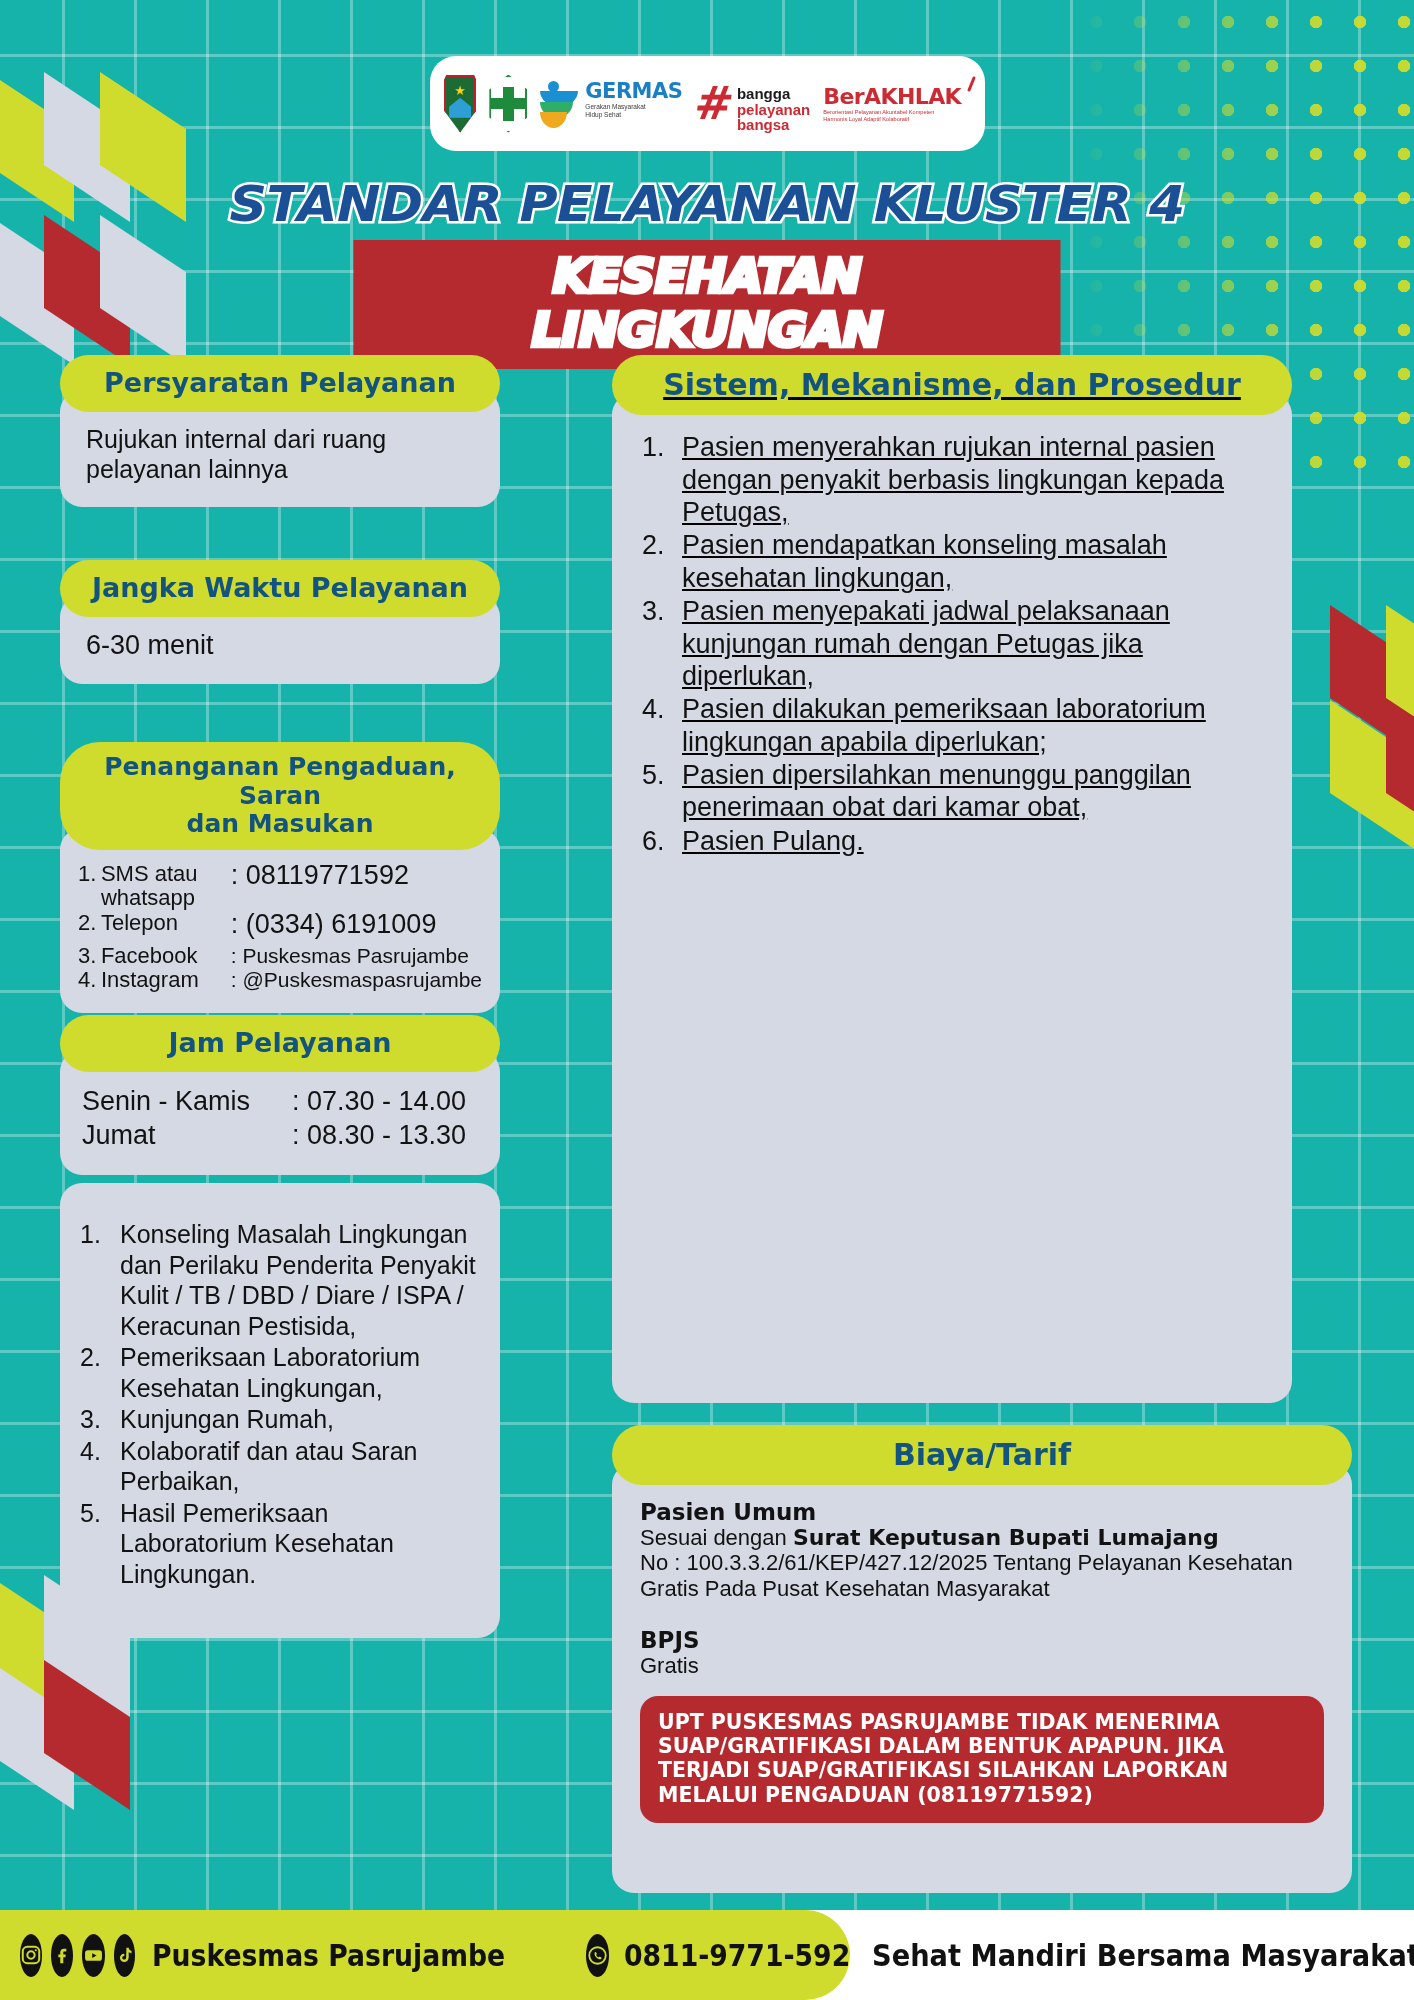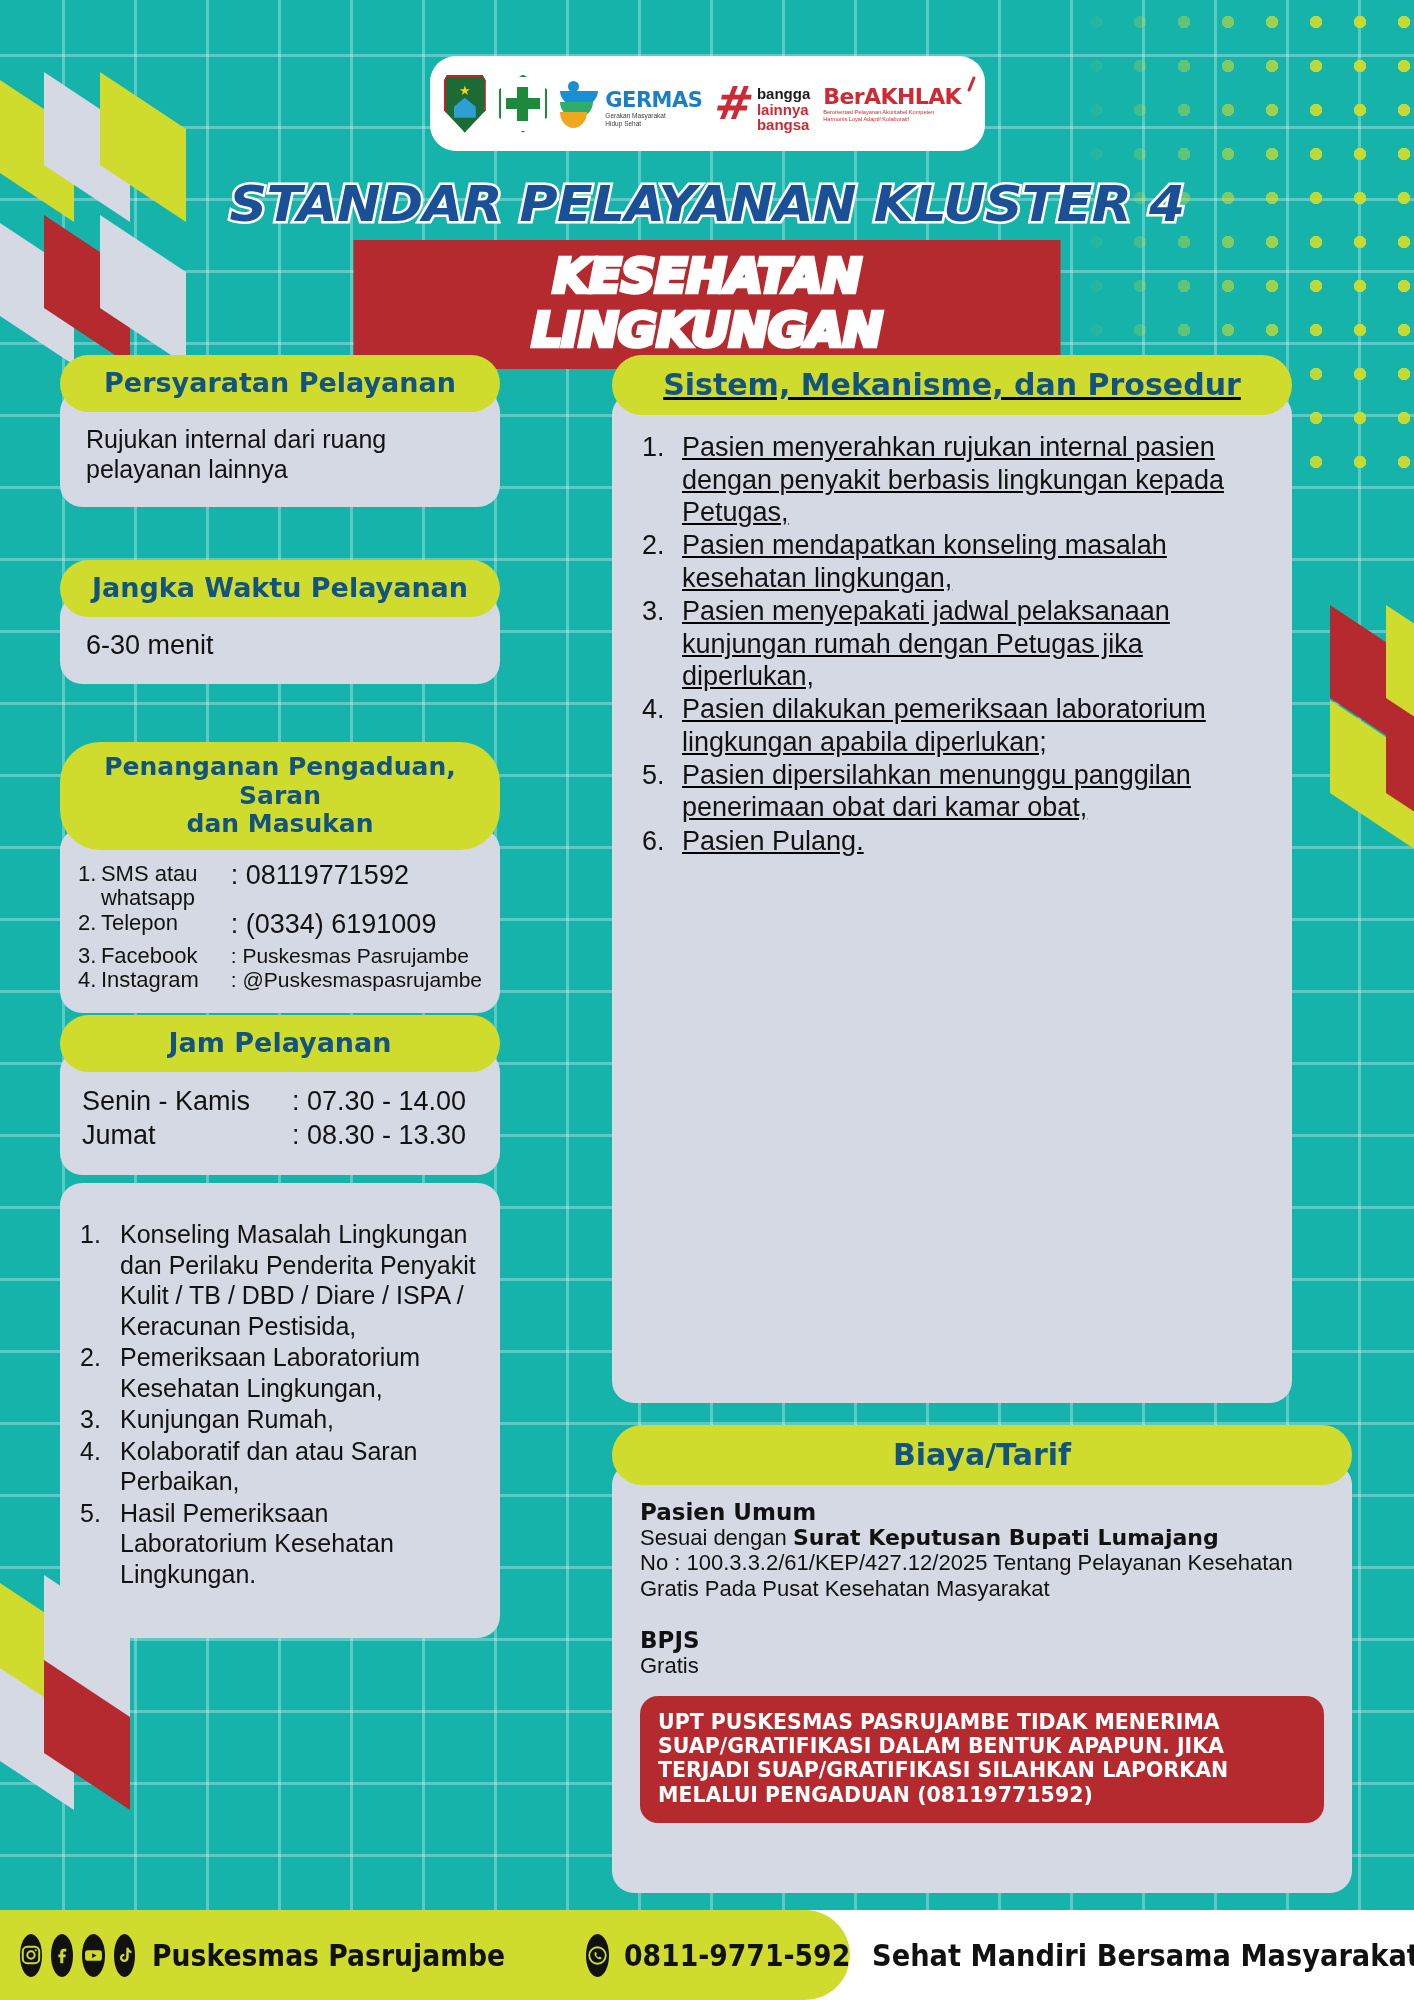--- a/index.html
+++ b/index.html
@@ -95,21 +95,21 @@
   }
   .lg-cross .plus {
     position: absolute; left: 50%; top: 50%;
     transform: translate(-50%, -50%);
     width: 34px; height: 34px;
     background:
       linear-gradient(#1d8a3c, #1d8a3c) center/11px 100% no-repeat,
       linear-gradient(#1d8a3c, #1d8a3c) center/100% 11px no-repeat;
   }
 
-  .lg-germas { display: flex; align-items: flex-end; gap: 7px; }
+  .lg-germas { display: flex; align-items: flex-start; gap: 7px; }
   .lg-germas .swoosh { width: 38px; height: 50px; position: relative; }
   .lg-germas .swoosh .dot {
     position: absolute; left: 8px; top: 2px;
     width: 11px; height: 11px; border-radius: 50%;
     background: #1a8fd1;
   }
   .lg-germas .swoosh .b1, .lg-germas .swoosh .b2, .lg-germas .swoosh .b3 {
     position: absolute; left: 0; width: 38px; height: 16px;
     border-radius: 0 0 50% 50% / 0 0 100% 100%;
   }
@@ -391,21 +391,21 @@
         <div class="g1">GERMAS</div>
         <div class="g2">Gerakan Masyarakat</div>
         <div class="g2">Hidup Sehat</div>
       </span>
     </div>
 
     <div class="logo-item lg-bangga">
       <span class="hash">#</span>
       <span class="btxt">
         <div class="l1">bangga</div>
-        <div class="l2">lainnya</div>
+        <div class="l2">pelayanan</div>
         <div class="l3">bangsa</div>
       </span>
     </div>
 
     <div class="logo-item lg-akhlak">
       <span class="tick"></span>
       <span>
         <div class="t1">BerAKHLAK</div>
         <div class="t2">Berorientasi Pelayanan Akuntabel Kompeten</div>
         <div class="t2">Harmonis Loyal Adaptif Kolaboratif</div>

